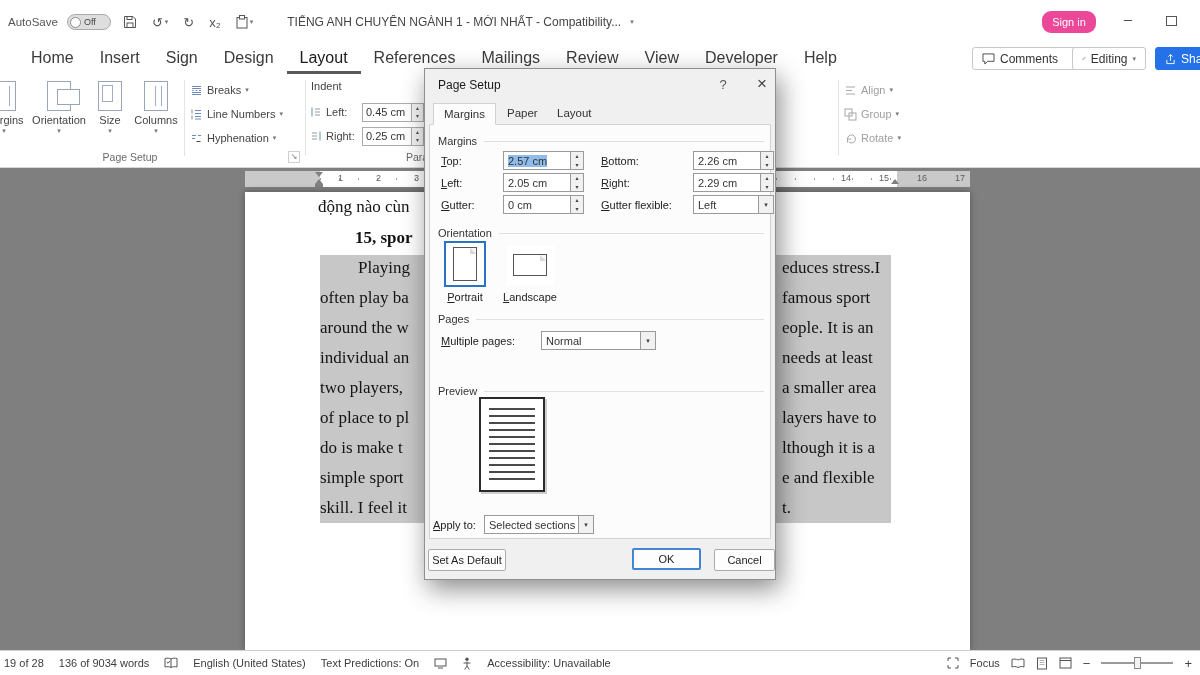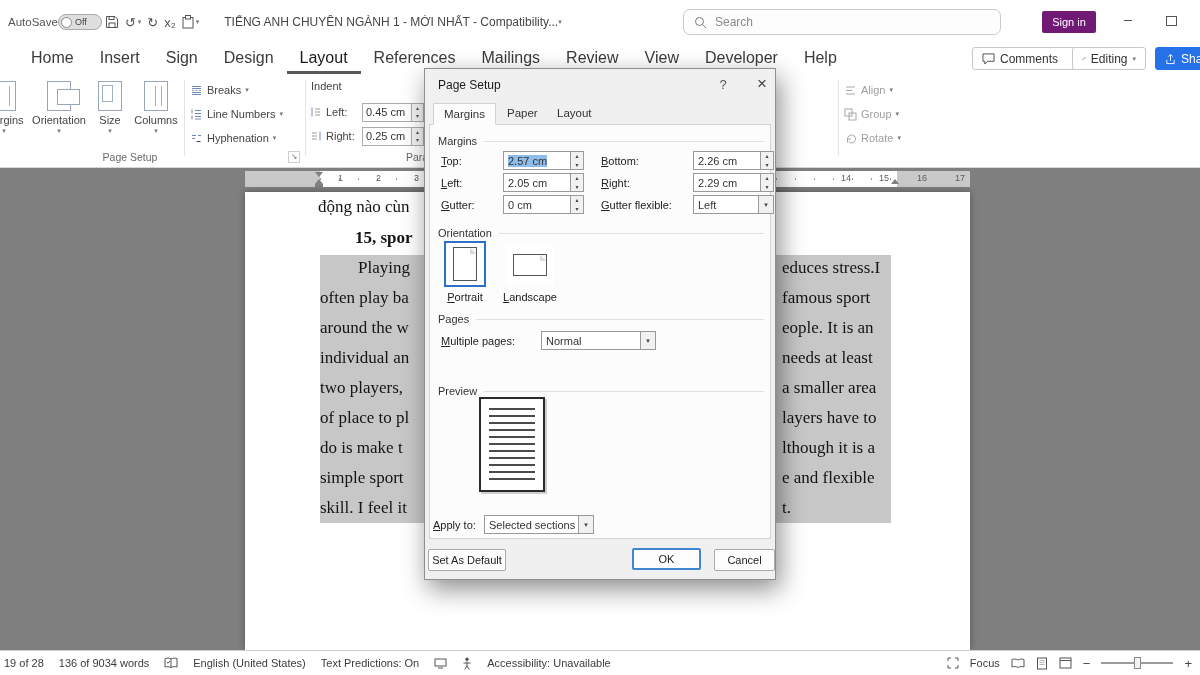--- a/index.html
+++ b/index.html
@@ -2,31 +2,31 @@
 <html><head>
 <meta charset="utf-8">
 <style>
 *{box-sizing:border-box;margin:0;padding:0}
 body{width:1200px;height:675px;font-family:"Liberation Sans",sans-serif;color:#333;background:#fff;overflow:hidden}
 .stage{position:relative;width:1200px;height:675px;overflow:hidden;background:#fff}
 svg{display:block}
 
 
 .titlebar{position:absolute;top:0;left:0;width:100%;height:44px;background:#fff}
-.tb-left{position:absolute;left:8px;top:0;height:44px;display:flex;align-items:center;gap:0}
+.tb-left{position:absolute;left:8px;top:0;height:44px;display:flex;align-items:center;gap:9px}
 .autosave-label{font-size:11.5px;color:#555}
 .toggle{width:44px;height:16px;border-radius:9px;background:#dedede;border:1px solid #aaa;display:flex;align-items:center;gap:3px;padding:0 2px;cursor:default}
 .knob{width:11px;height:11px;border-radius:50%;background:#fff;border:1px solid #8a8a8a}
 .toggle-text{font-size:9px;color:#444}
 .qat-btn{display:flex;align-items:center;gap:2px;font-size:13px;color:#555;padding:2px 3px}
 .chev{font-size:7px;color:#777}
 .doc-title{font-size:12px;color:#454545;margin-left:22px;white-space:nowrap;max-width:335px;overflow:hidden}
 .search-box{position:absolute;left:683px;top:9px;width:318px;height:26px;border:1px solid #c9c9c9;border-radius:7px;background:#fdfdfd;display:flex;align-items:center;gap:8px;padding:0 10px}
 .search-text{font-size:12px;color:#8a8a8a}
-.signin{position:absolute;left:1042px;top:11px;width:54px;height:22px;background:#701a75;color:#fff;font-size:11px;display:flex;align-items:center;justify-content:center;border-radius:2px}
+.signin{position:absolute;left:1042px;top:11px;width:54px;height:22px;background:#ec4899;color:#fff;font-size:11px;display:flex;align-items:center;justify-content:center;border-radius:9px}
 .win-min{position:absolute;left:1118px;top:10px;font-size:15px;color:#555;width:20px;text-align:center}
 .win-restore{position:absolute;left:1166px;top:16px;width:11px;height:10px;border:1px solid #555}
 
 
 .tabsrow{position:absolute;top:44px;left:0;width:100%;height:30px;background:#fff}
 .tabs-left{margin-left:18px;height:30px;display:flex}
 .rtab{padding:0 13px;line-height:28px;font-size:16px;color:#3b3b3b}
 .rtab.active{color:#1a1a1a;box-shadow:inset 0 -3px 0 #5a5a5a}
 .pill{position:absolute;top:3px;height:23px;border:1px solid #c8c8c8;border-radius:3px;background:#fff;display:flex;align-items:center;gap:5px;padding:0 9px;font-size:12px;color:#333}
 .pill.comments{left:972px;width:106px}
@@ -143,27 +143,20 @@
       <span class="qat-btn">
         <svg width="12" height="14" viewBox="0 0 12 14">
             <rect x="1" y="2.5" width="10" height="10.5" fill="none" stroke="#555"></rect>
             <rect x="3.5" y="0.5" width="5" height="3.5" fill="#fff" stroke="#555"></rect>
           </svg>
         <span class="chev">▾</span>
       </span>
       <span class="doc-title">TIẾNG ANH CHUYÊN NGÀNH 1 - MỚI NHẤT - Compatibility...</span>
       <span class="chev">▾</span>
     </div>
-    <div class="search-box">
-      <svg width="13" height="13" viewBox="0 0 13 13">
-          <circle cx="5.5" cy="5.5" r="4" fill="none" stroke="#777"></circle>
-          <line x1="8.6" y1="8.6" x2="12" y2="12" stroke="#777"></line>
-        </svg>
-      <span class="search-text">Search</span>
-    </div>
     <span class="signin">Sign in</span>
     <span class="win-min">–</span>
     <span class="win-restore"></span>
   </div>
 
   <div class="tabsrow">
     <div class="tabs-left">
       <span class="rtab">Home</span>
       <span class="rtab">Insert</span>
       <span class="rtab">Sign</span>

